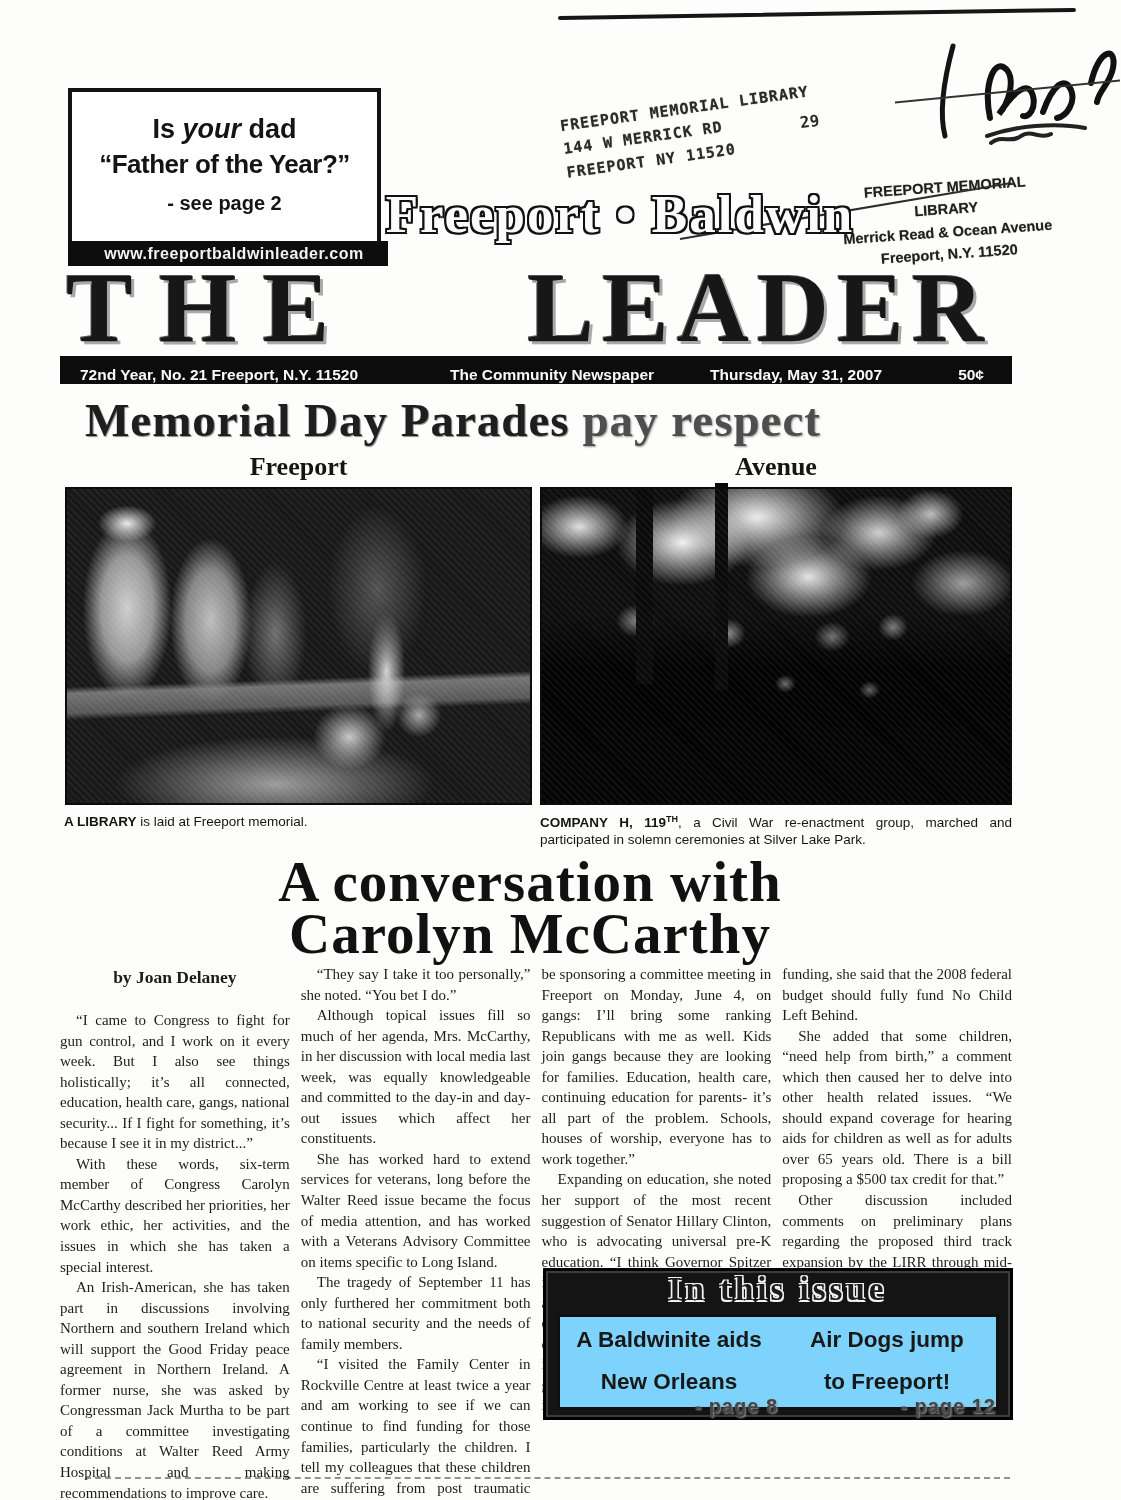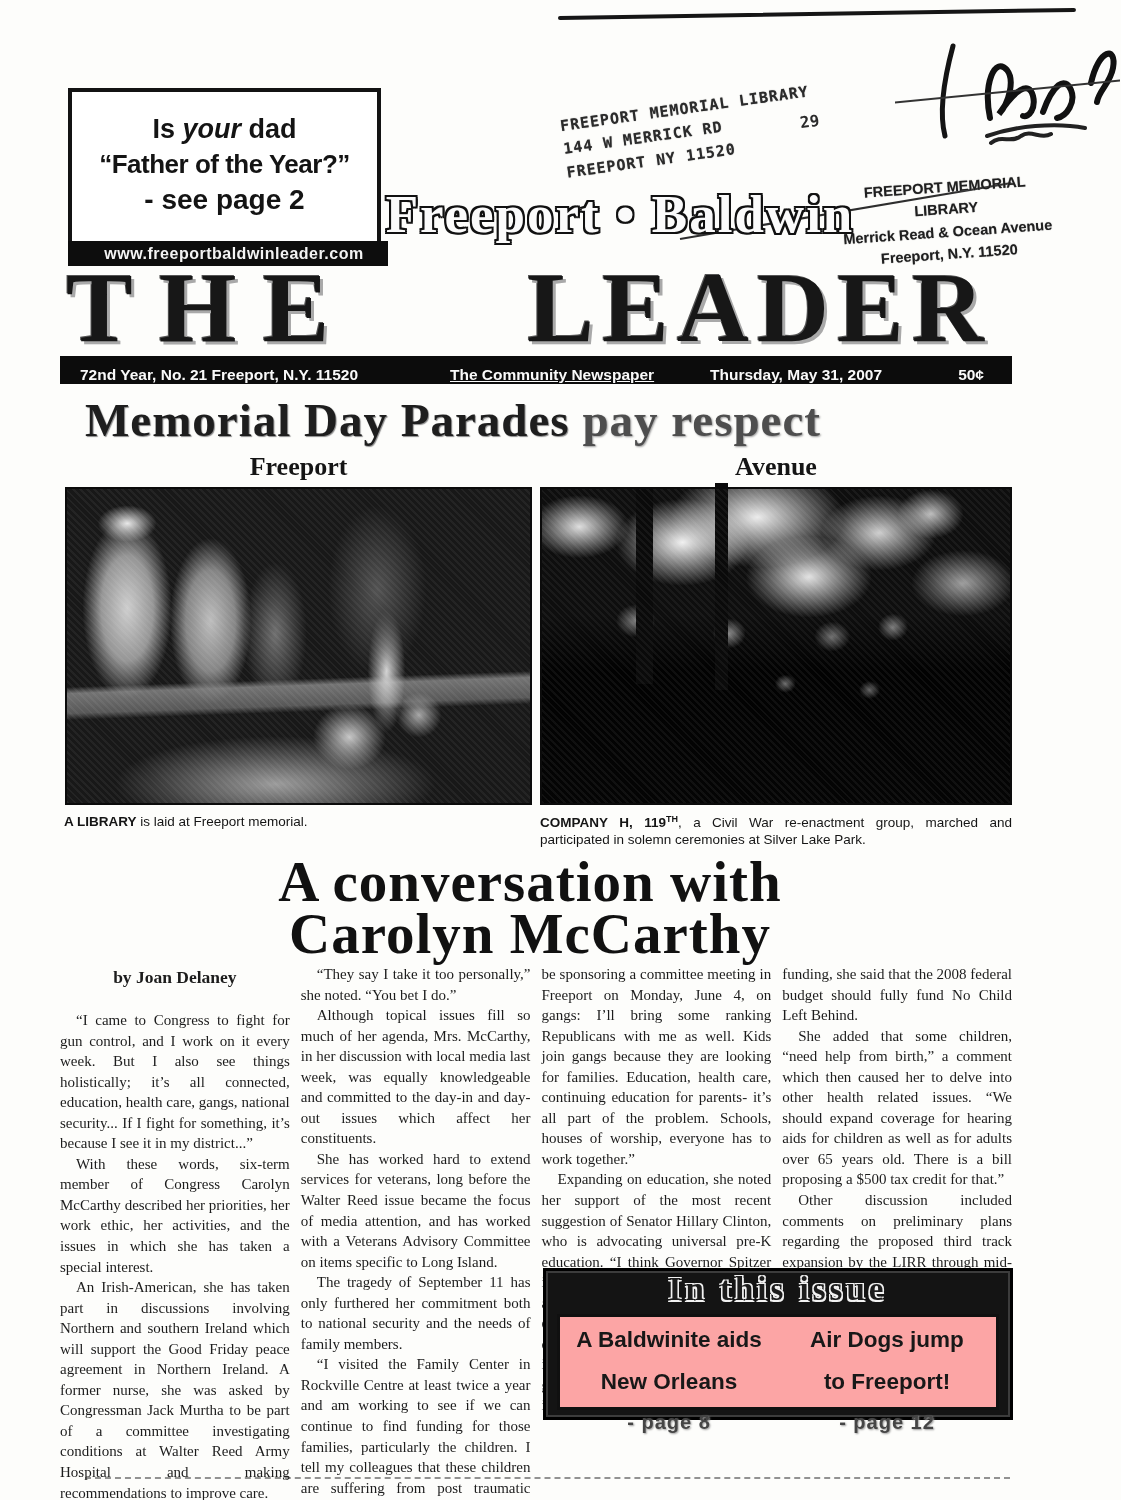--- a/index.html
+++ b/index.html
@@ -13,21 +13,21 @@
   #top-line{left:558px;top:16px;width:518px;height:4px;transform:rotate(-0.9deg);border-radius:2px;}
   #stamp-line{left:680px;top:238px;width:336px;height:2px;background:#2e2e2e;transform:rotate(-9.6deg);}
   #bottom-dashes{position:absolute;left:85px;top:1477px;width:925px;border-top:2px dashed #5a5a5a;opacity:.65;}
   
   #teaser{position:absolute;left:68px;top:88px;width:305px;height:150px;
     border:4px solid #131313;background:#fff;text-align:center;
     font-family:"Liberation Sans", sans-serif;font-weight:bold;color:#141414;}
   #teaser .l1{font-size:27px;margin-top:22px;}
   #teaser .l1 em{}
   #teaser .l2{font-size:26px;margin-top:4px;letter-spacing:-0.5px;}
-  #teaser .l3{font-size:28px;margin-top:4px;}
+  #teaser .l3{font-size:20px;margin-top:12px;}
   #teaser-url{position:absolute;left:68px;top:241px;width:308px;height:25px;background:#0d0d0d;
     color:#f3f3f3;font-family:"Liberation Sans", sans-serif;font-weight:bold;font-size:16px;
     line-height:25px;text-align:center;letter-spacing:.5px;padding-left:12px;}
   
   #mail-stamp{position:absolute;left:562px;top:92px;width:330px;transform:rotate(-8deg);
     font-family:"DejaVu Sans Mono", monospace;font-size:15px;font-weight:bold;color:#2b2b2b;
     letter-spacing:1px;line-height:1.55;text-shadow:0 0 1px #777;}
   #mail-num{position:absolute;left:800px;top:112px;transform:rotate(-8deg);
     font-family:"DejaVu Sans Mono", monospace;font-size:16px;font-weight:bold;color:#2b2b2b;}
   #lib-stamp{position:absolute;left:842px;top:176px;width:210px;transform:rotate(-4deg);
@@ -41,21 +41,21 @@
   #masthead{position:absolute;left:66px;top:262px;width:926px;display:flex;
     justify-content:space-between;align-items:flex-end;}
   #masthead span{font-size:100px;line-height:.92;font-weight:bold;color:#171717;
     text-shadow:3px 3px 0 #a9a9a9, -1px -1px 0 #555;}
   #masthead .w1{letter-spacing:26px;}
   #masthead .w2{letter-spacing:8px;}
   #info-bar{position:absolute;left:60px;top:356px;width:952px;height:28px;background:#0c0c0c;
     color:#fafafa;font-family:"Liberation Sans", sans-serif;font-weight:bold;font-size:15.5px;
     display:flex;align-items:flex-end;}
   #info-bar .a{margin-left:20px;width:370px;}
-  #info-bar .b{width:260px;text-decoration:underline;}
+  #info-bar .b{width:260px;}
   #info-bar .c{width:220px;margin-top:19px;}
   #info-bar .d{flex:1;text-align:right;margin-right:28px;}
   
   #main-headline{position:absolute;left:85px;top:393px;width:930px;font-size:47px;
     font-weight:bold;letter-spacing:1px;white-space:nowrap;}
   #main-headline .h1a{color:#1e1e1e;text-shadow:1px 1px 1px #8a8a8a;}
   #main-headline .h1b{color:#4e4e4e;text-shadow:1px 1px 2px #999;}
   .photo-label{position:absolute;top:452px;font-size:26px;font-weight:bold;text-align:center;color:#151515;}
   #label-freeport{left:65px;width:467px;}
   #label-baldwin{left:540px;width:472px;}
@@ -105,26 +105,26 @@
   .col p.no-indent{text-indent:0;}
   #byline{text-align:center;font-weight:bold;font-size:17.5px;margin:2px 0 20px;text-indent:0;}
   #continued{text-align:right;font-family:"Liberation Sans", sans-serif;font-size:12.5px;
     color:#2d2d2d;margin-top:10px;text-indent:0;}
   
   #issue-box{position:absolute;left:543px;top:1268px;width:470px;height:152px;background:#141414;
     box-shadow:inset 0 0 0 3px #000, inset 0 0 0 5px #3c3c3c;}
   #issue-title{text-align:center;font-size:33px;font-weight:bold;color:#1c1c1c;margin-top:3px;
     letter-spacing:4px;
     text-shadow:-1.5px -1.5px 0 #f2f2f2,1.5px -1.5px 0 #f2f2f2,-1.5px 1.5px 0 #f2f2f2,1.5px 1.5px 0 #f2f2f2;}
-  #issue-inner{position:absolute;left:14px;right:14px;top:46px;bottom:10px;background:#fca5a5;
+  #issue-inner{position:absolute;left:14px;right:14px;top:46px;bottom:10px;background:#7dd3fc;
     border:3px solid #101010;display:flex;font-family:"Liberation Sans", sans-serif;}
   .issue-item{flex:1;text-align:center;font-weight:bold;color:#181818;}
   .issue-item .t{font-size:22.5px;margin-top:10px;}
   .issue-item .t2{font-size:22.5px;margin-top:16px;}
-  .issue-item .pg{font-size:20px;margin-top:16px;color:#454545;text-shadow:1px 1px 2px #9a9a9a;letter-spacing:1px;}
+  .issue-item .pg{font-size:20px;color:#454545;text-shadow:1px 1px 2px #9a9a9a;letter-spacing:1px;text-align:right;}
 </style>
 </head>
 <body>
 
 <div id="page">
 
   <div id="top-line" class="slant-line"></div>
   <div id="stamp-line" class="slant-line"></div>
   <div id="bottom-dashes"></div>
 

